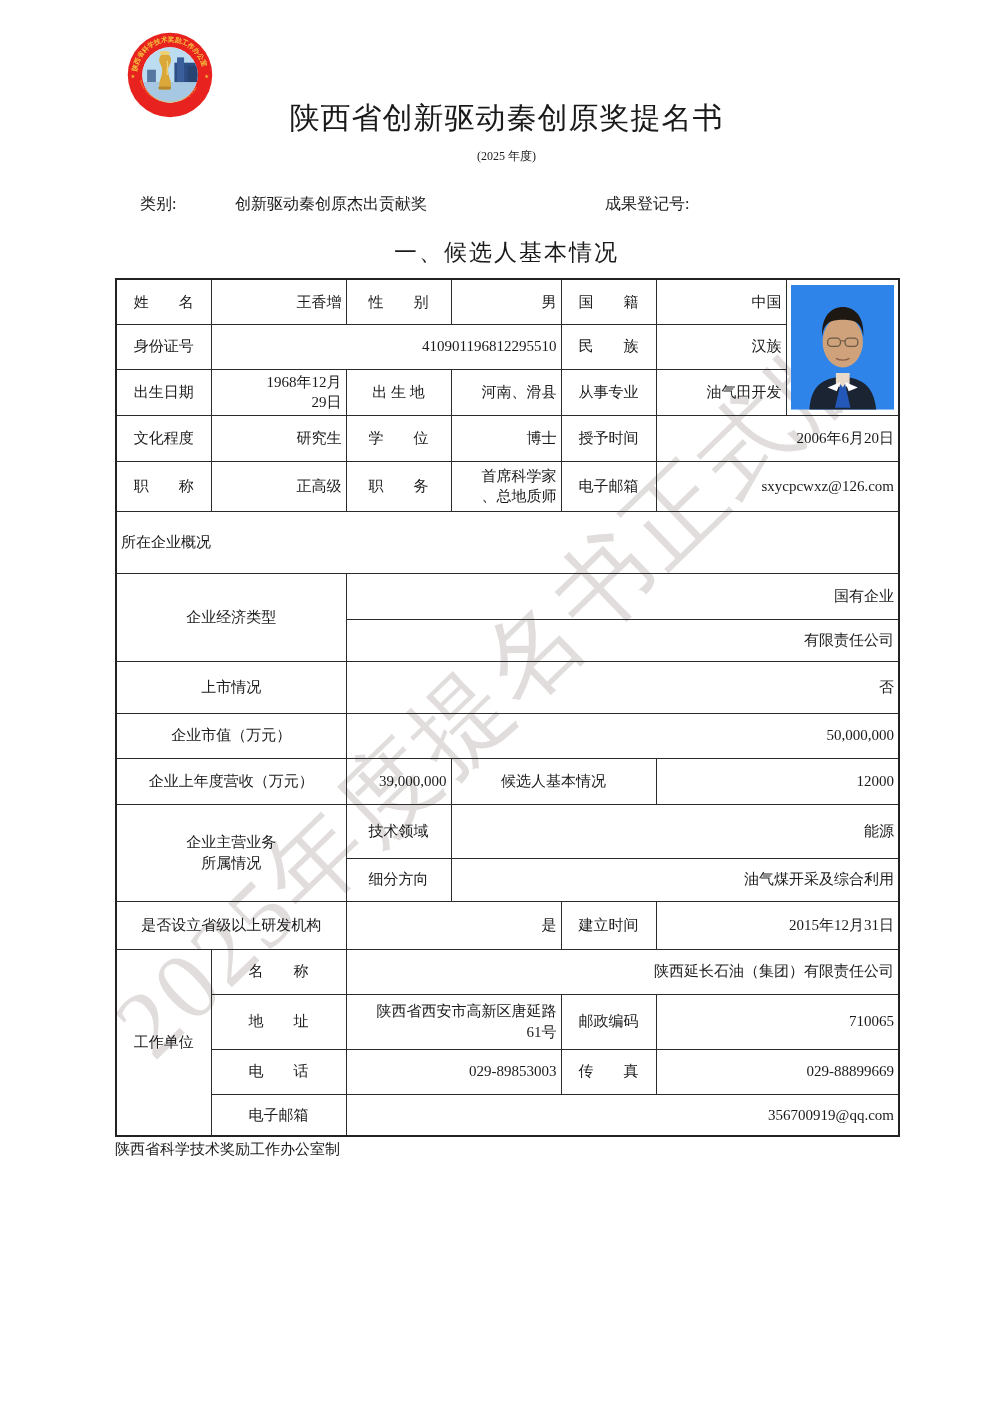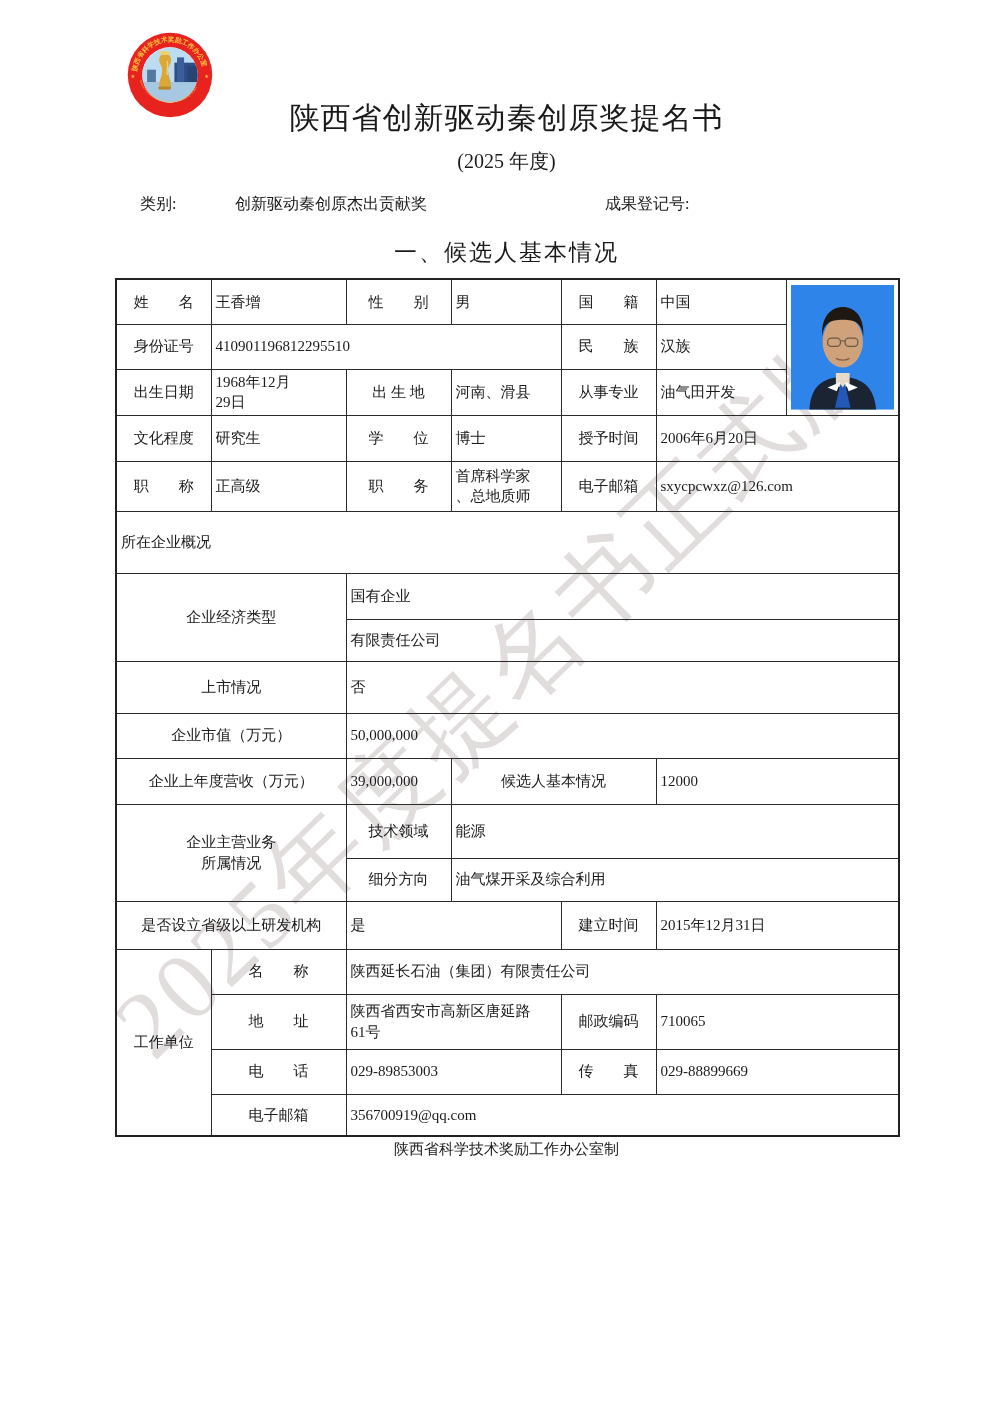--- a/index.html
+++ b/index.html
@@ -13,45 +13,45 @@
     position:absolute;left:495px;top:690px;z-index:1;
     transform:translate(-50%,-50%) rotate(-44deg);
     font-size:96px;letter-spacing:4px;white-space:nowrap;
     color:rgba(168,158,156,0.35);pointer-events:none;
   }
   
   .logo{position:absolute;left:126px;top:31px;width:88px;height:88px;z-index:2;}
   .content{position:absolute;left:115px;top:0;width:783px;z-index:2;}
   .doc-title{position:absolute;top:98px;width:100%;text-align:center;
     font-size:30px;letter-spacing:1px;white-space:nowrap;}
-  .doc-subtitle{position:absolute;top:148px;width:100%;text-align:center;font-size:20px;}
+  .doc-subtitle{position:absolute;top:148px;width:100%;text-align:center;font-size:12px;}
   .cat-line{position:absolute;top:194px;width:100%;font-size:16px;}
   .cat-label{position:absolute;left:25px;}
   .cat-value{position:absolute;left:120px;text-align:center;}
   .reg-label{position:absolute;left:490px;}
   .section-title{position:absolute;top:237px;width:100%;text-align:center;
     font-size:23px;letter-spacing:2px;}
   
   table.main{
     position:absolute;top:278px;left:0;width:783px;
     border-collapse:collapse;table-layout:fixed;background:transparent;
     font-size:15px;
   }
   table.main td{
     border:1.5px solid #2b2b2b;vertical-align:middle;
     padding:2px 4px;line-height:1.35;overflow:hidden;
   }
   table.main{border:2.5px solid #222;}
   td.lbl{text-align:center;white-space:pre-line;}
-  td.val{text-align:left;padding-left:10px;white-space:pre-line;margin-left:7px;}
+  td.val{text-align:right;padding-left:10px;white-space:pre-line;margin-left:7px;}
   td.center{text-align:left;margin-left:47px;}
   td.photo-cell{padding:0;}
   .photo-box{width:100%;height:100%;display:block;}
   
-  .footer-note{position:absolute;top:1140px;width:100%;text-align:center;font-size:15px;}
+  .footer-note{position:absolute;top:1140px;width:100%;text-align:left;font-size:15px;}
 </style>
 </head>
 <body>
 
 <div class="watermark">2025年度提名书正式版</div>
 
 <svg class="logo" viewBox="0 0 100 100">
   <circle cx="50" cy="50" r="48" fill="#e8231f"></circle>
   <circle cx="50" cy="50" r="31.5" fill="#eef5fb"></circle>
   <g>

